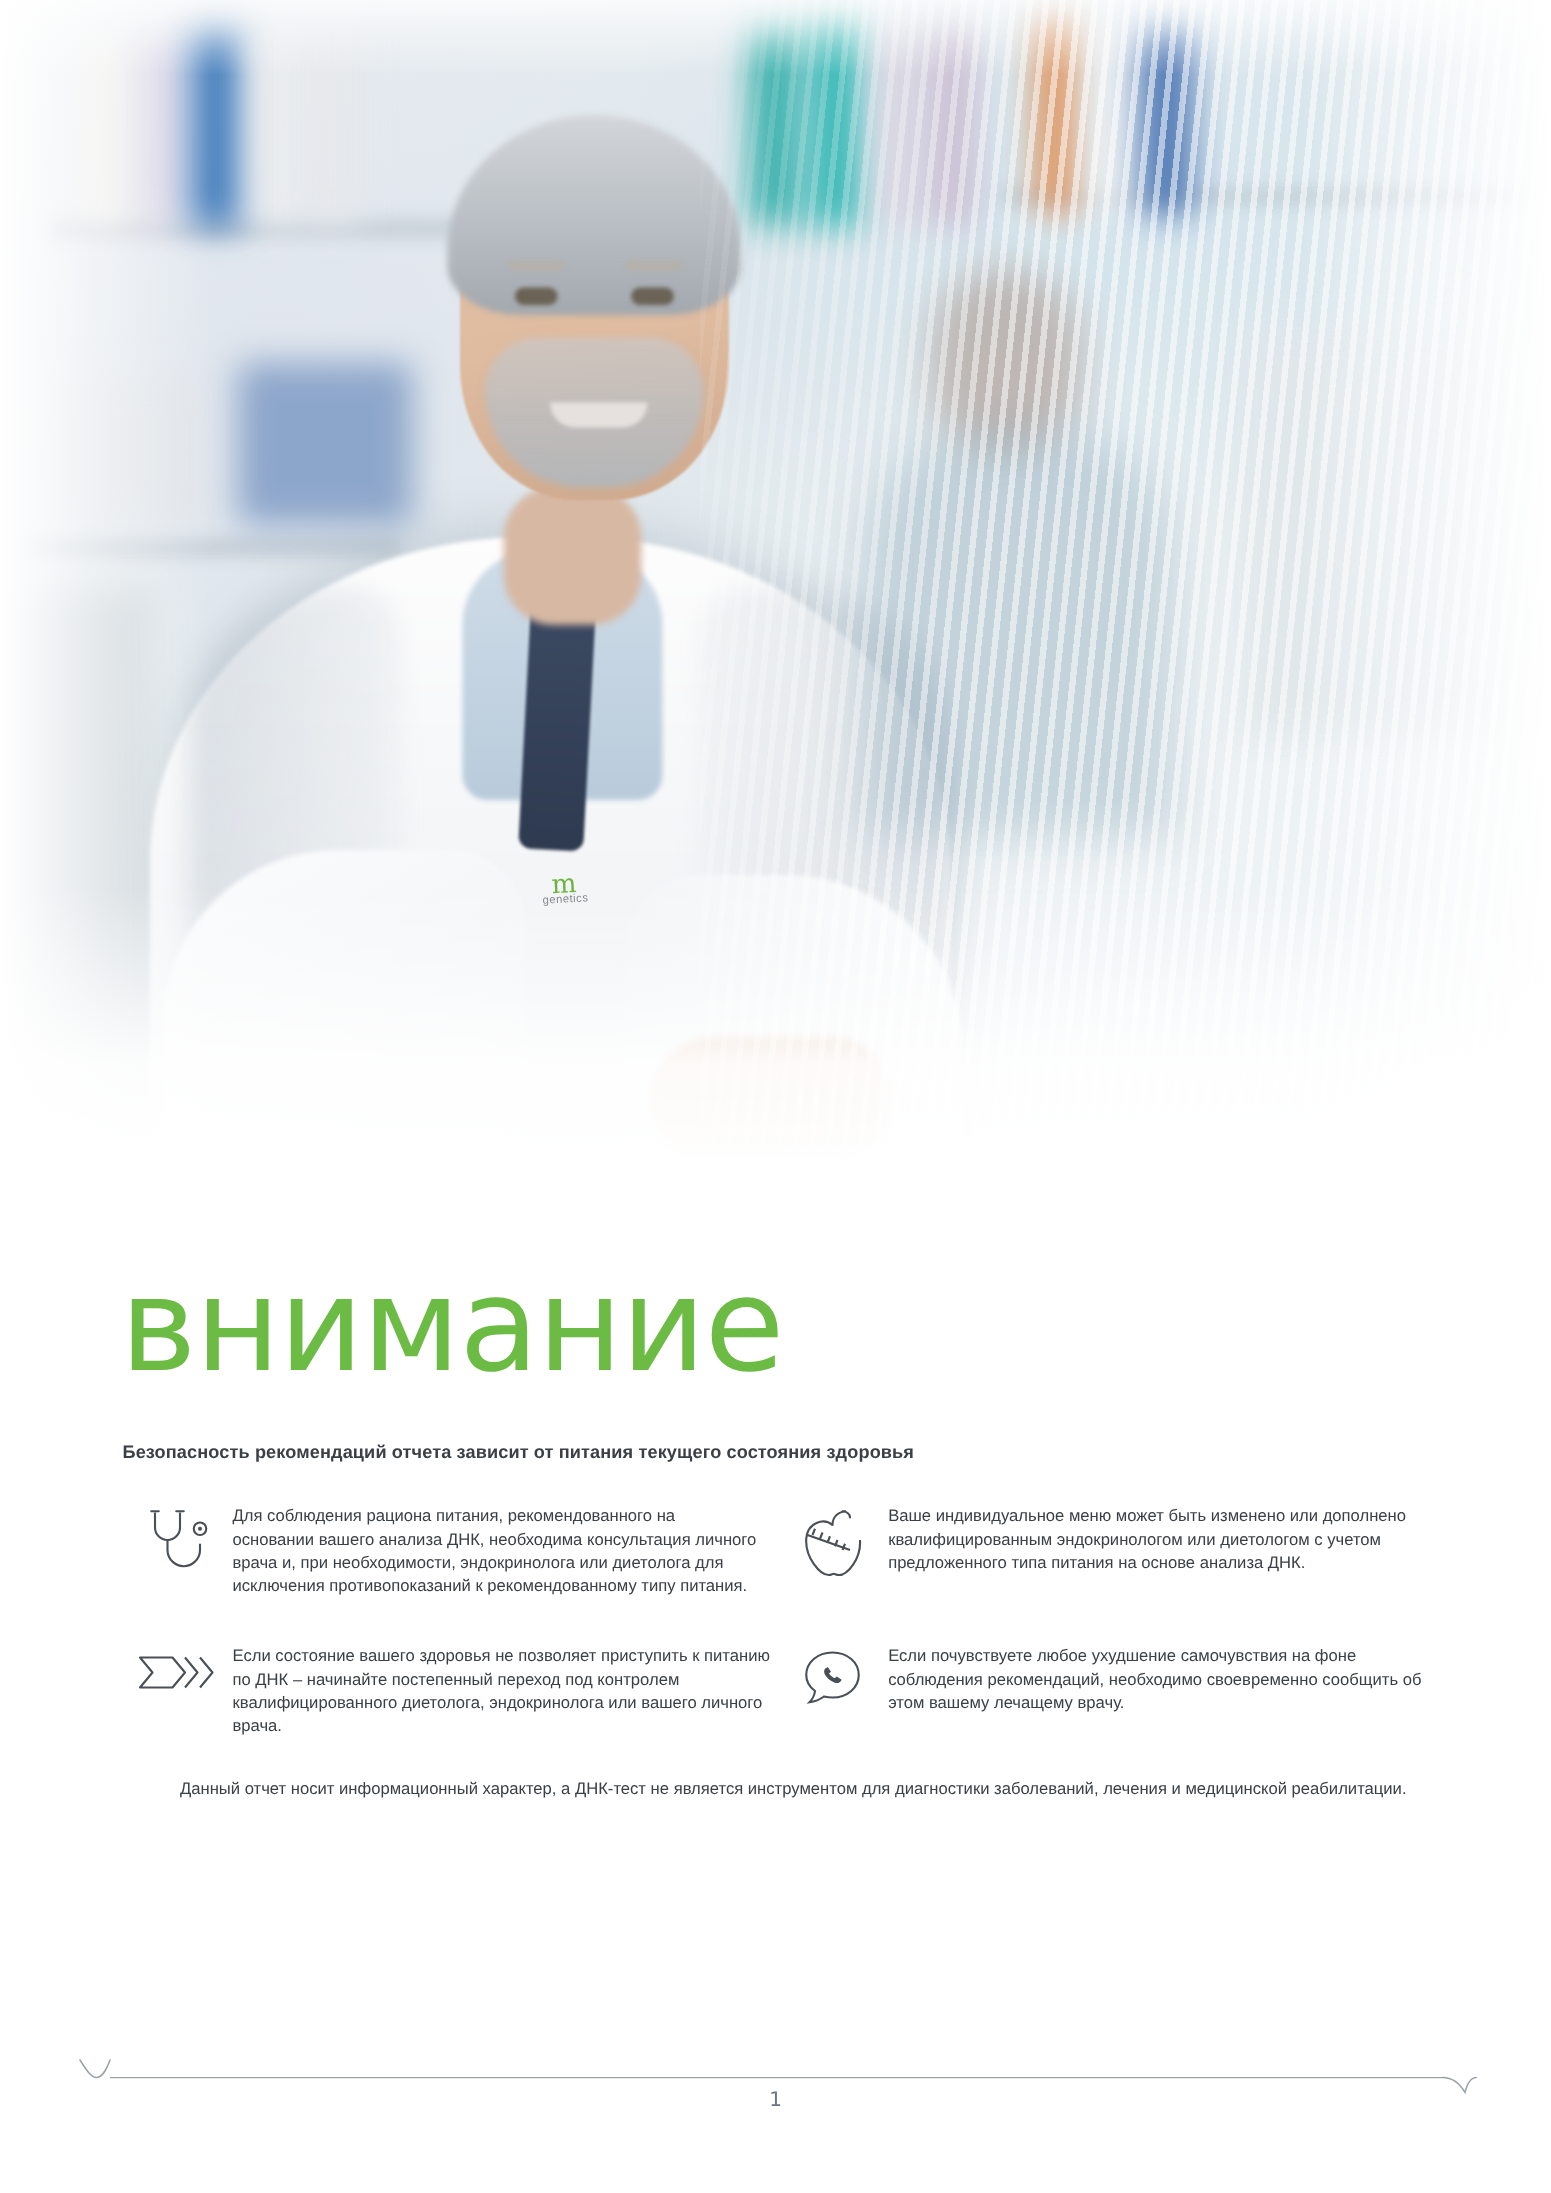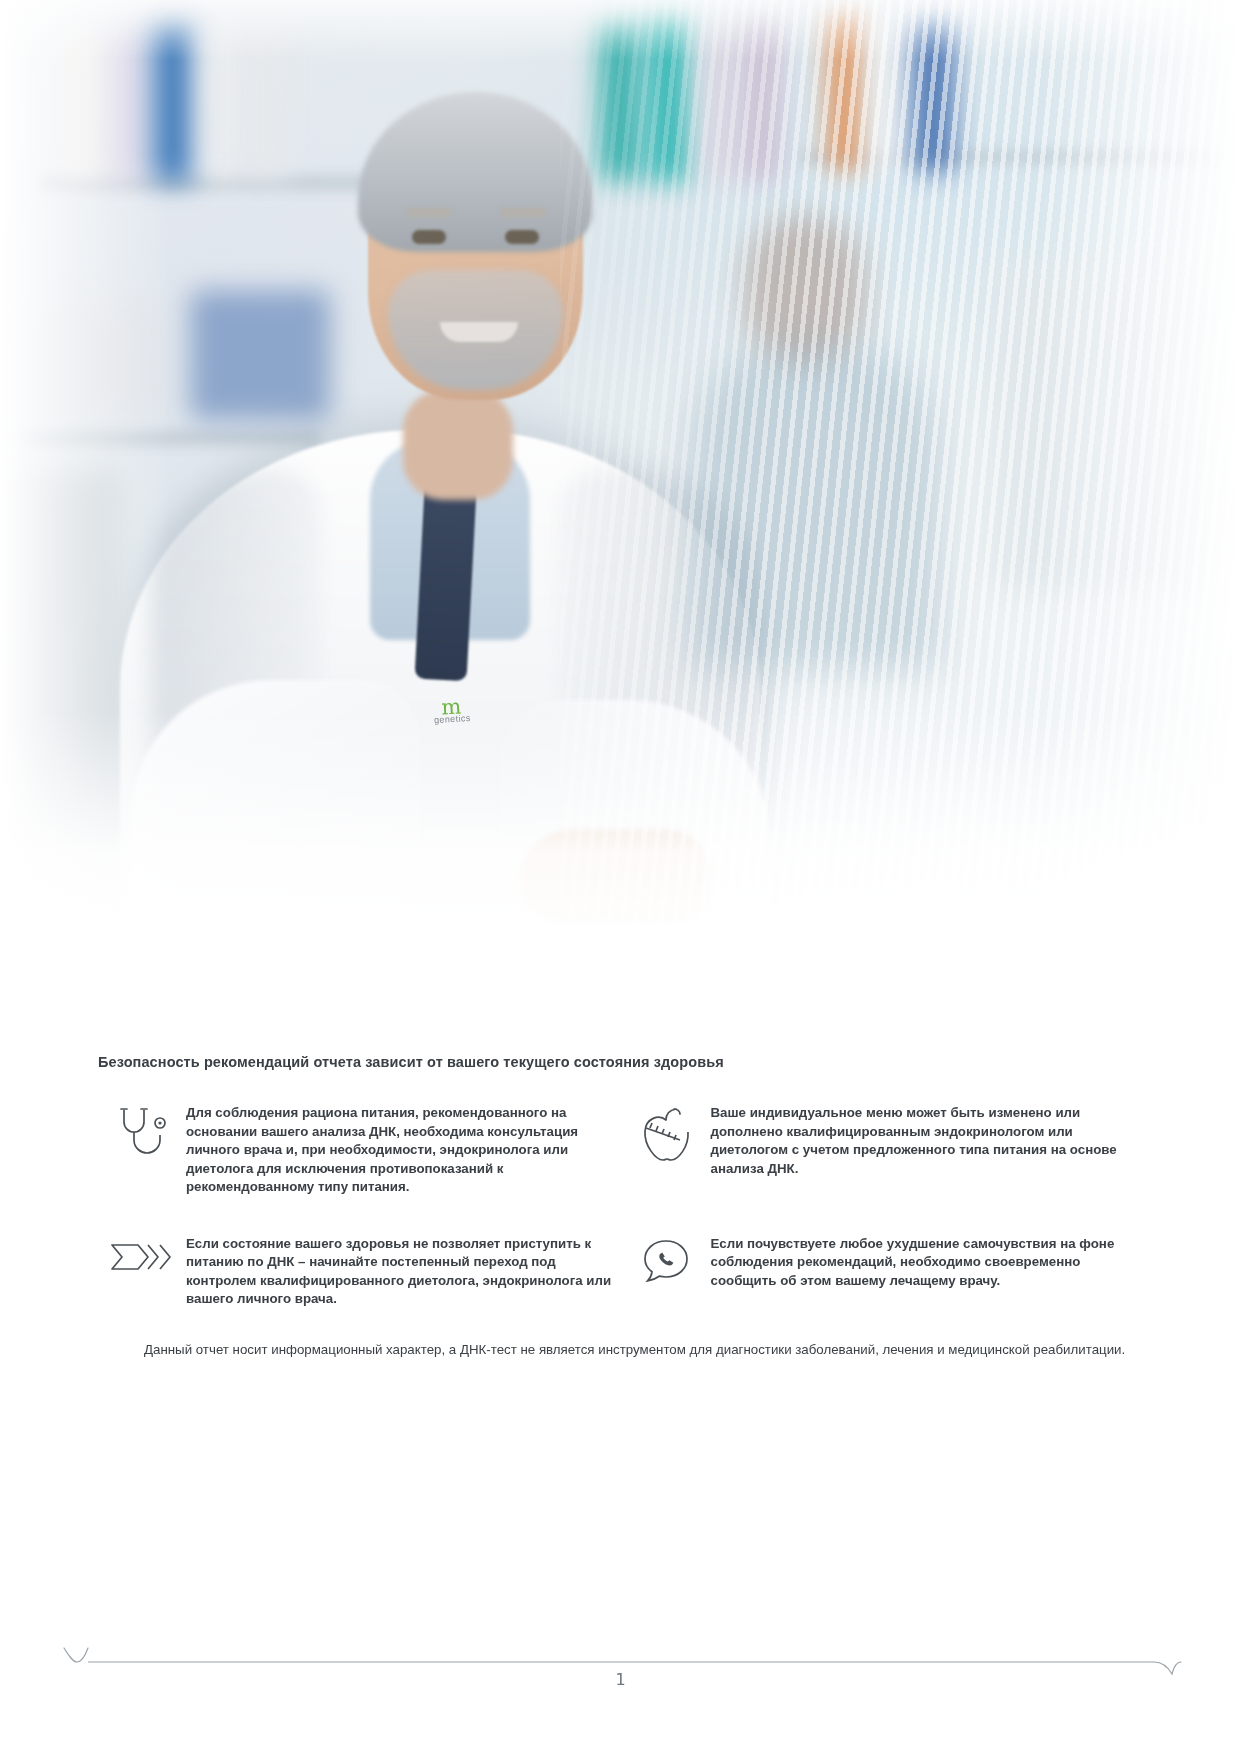--- a/index.html
+++ b/index.html
@@ -300,21 +300,20 @@
     display: flex;
     align-items: flex-start;
     justify-content: center;
     padding-top: 2px;
   }
   .note .txt {
     font-size: 13.3px;
     line-height: 18.5px;
     color: #3b4046;
     padding-right: 14px;
-    font-weight: bold;
   }
   .note.right .txt { padding-right: 0; }
 
   .disclaimer {
     padding: 0 96px 0 96px;
     margin-top: -6px;
   }
   .disclaimer .inner {
     margin-left: 48px;
     font-size: 13.3px;
@@ -399,23 +398,24 @@
   <div class="slats"></div>
   <div class="hero-fade-top"></div>
   <div class="hero-fade-left"></div>
   <div class="hero-fade-right"></div>
   <div class="hero-fade-bottom"></div>
 </div>
 
 <div class="content">
 
   <h1 class="title">
+    <span class="line2">внимание</span>
   </h1>
 
-  <p class="subtitle">Безопасность рекомендаций отчета зависит от вашего текущего состояния здоровья</p>
+  <p class="subtitle">Безопасность рекомендаций отчета зависит от питания текущего состояния здоровья</p>
 
   <div class="notes">
 
     <div class="note">
       <div class="icon">
         <svg width="54" height="56" viewBox="0 0 54 56" fill="none" stroke="#4a5056" stroke-width="1.7">
           <path d="M10 4v12a10 10 0 0 0 20 0V4"></path>
           <path d="M7 3h6M27 3h6" stroke-linecap="round"></path>
           <path d="M20 26v8c0 8 7 13 13 13s13-5 13-13v-5"></path>
           <circle cx="46" cy="17" r="5"></circle>

